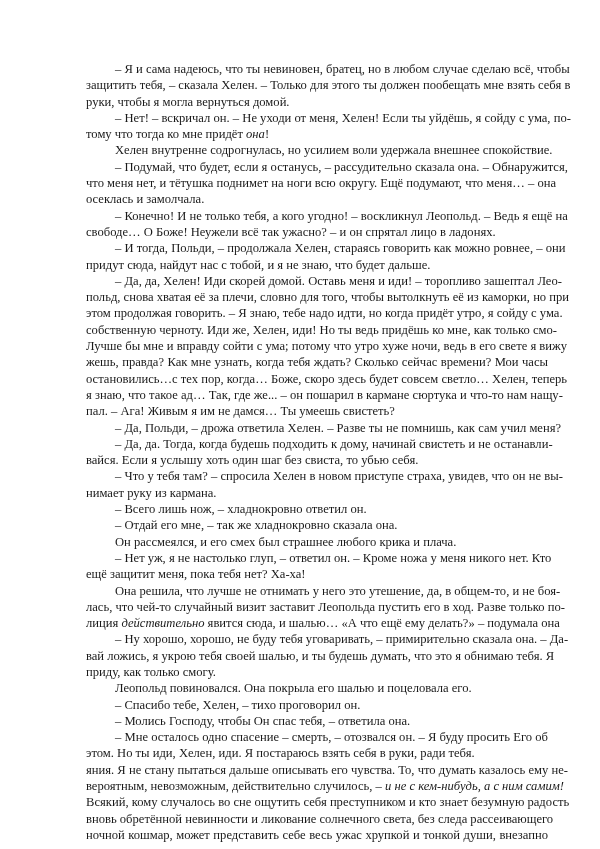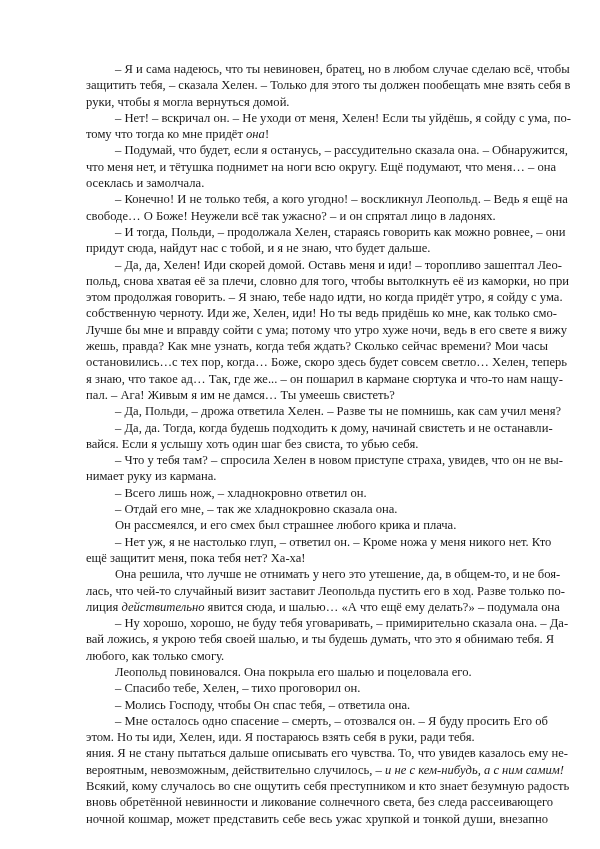--- a/index.html
+++ b/index.html
@@ -42,20 +42,21 @@
   </style>
 </head>
 <body>
 
 <div class="page" id="page">
     <div class="line indent"><span>– Я и сама надеюсь, что ты невиновен, братец, но в любом случае сделаю всё, чтобы</span></div>
     <div class="line"><span>защитить тебя, – сказала Хелен. – Только для этого ты должен пообещать мне взять себя в</span></div>
     <div class="line last"><span>руки, чтобы я могла вернуться домой.</span></div>
     <div class="line indent"><span>– Нет! – вскричал он. – Не уходи от меня, Хелен! Если ты уйдёшь, я сойду с ума, по-</span></div>
     <div class="line last"><span>тому что тогда ко мне придёт </span><span class="it">она</span><span>!</span></div>
+    <div class="line indent last"><span>Хелен внутренне содрогнулась, но усилием воли удержала внешнее спокойствие.</span></div>
     <div class="line indent"><span>– Подумай, что будет, если я останусь, – рассудительно сказала она. – Обнаружится,</span></div>
     <div class="line"><span>что меня нет, и тётушка поднимет на ноги всю округу. Ещё подумают, что меня… – она</span></div>
     <div class="line last"><span>осеклась и замолчала.</span></div>
     <div class="line indent"><span>– Конечно! И не только тебя, а кого угодно! – воскликнул Леопольд. – Ведь я ещё на</span></div>
     <div class="line last"><span>свободе… О Боже! Неужели всё так ужасно? – и он спрятал лицо в ладонях.</span></div>
     <div class="line indent"><span>– И тогда, Польди, – продолжала Хелен, стараясь говорить как можно ровнее, – они</span></div>
     <div class="line last"><span>придут сюда, найдут нас с тобой, и я не знаю, что будет дальше.</span></div>
     <div class="line indent"><span>– Да, да, Хелен! Иди скорей домой. Оставь меня и иди! – торопливо зашептал Лео-</span></div>
     <div class="line"><span>польд, снова хватая её за плечи, словно для того, чтобы вытолкнуть её из каморки, но при</span></div>
     <div class="line"><span>этом продолжая говорить. – Я знаю, тебе надо идти, но когда придёт утро, я сойду с ума.</span></div>
@@ -73,24 +74,24 @@
     <div class="line indent last"><span>– Всего лишь нож, – хладнокровно ответил он.</span></div>
     <div class="line indent last"><span>– Отдай его мне, – так же хладнокровно сказала она.</span></div>
     <div class="line indent last"><span>Он рассмеялся, и его смех был страшнее любого крика и плача.</span></div>
     <div class="line indent"><span>– Нет уж, я не настолько глуп, – ответил он. – Кроме ножа у меня никого нет. Кто</span></div>
     <div class="line last"><span>ещё защитит меня, пока тебя нет? Ха-ха!</span></div>
     <div class="line indent"><span>Она решила, что лучше не отнимать у него это утешение, да, в общем-то, и не боя-</span></div>
     <div class="line"><span>лась, что чей-то случайный визит заставит Леопольда пустить его в ход. Разве только по-</span></div>
     <div class="line last"><span>лиция </span><span class="it">действительно</span><span> явится сюда, и шалью… «А что ещё ему делать?» – подумала она</span></div>
     <div class="line indent"><span>– Ну хорошо, хорошо, не буду тебя уговаривать, – примирительно сказала она. – Да-</span></div>
     <div class="line"><span>вай ложись, я укрою тебя своей шалью, и ты будешь думать, что это я обнимаю тебя. Я</span></div>
-    <div class="line last"><span>любого, как только смогу.</span></div>
+    <div class="line last"><span>приду, как только смогу.</span></div>
     <div class="line indent last"><span>Леопольд повиновался. Она покрыла его шалью и поцеловала его.</span></div>
     <div class="line indent last"><span>– Спасибо тебе, Хелен, – тихо проговорил он.</span></div>
     <div class="line indent last"><span>– Молись Господу, чтобы Он спас тебя, – ответила она.</span></div>
     <div class="line indent"><span>– Мне осталось одно спасение – смерть, – отозвался он. – Я буду просить Его об</span></div>
     <div class="line last"><span>этом. Но ты иди, Хелен, иди. Я постараюсь взять себя в руки, ради тебя.</span></div>
-    <div class="line"><span>яния. Я не стану пытаться дальше описывать его чувства. То, что увидев казалось ему не-</span></div>
+    <div class="line"><span>яния. Я не стану пытаться дальше описывать его чувства. То, что думать казалось ему не-</span></div>
     <div class="line"><span>вероятным, невозможным, действительно случилось, </span><span class="it">– и не с кем-нибудь, а с ним самим!</span></div>
     <div class="line"><span>Всякий, кому случалось во сне ощутить себя преступником и кто знает безумную радость</span></div>
     <div class="line"><span>вновь обретённой невинности и ликование солнечного света, без следа рассеивающего</span></div>
     <div class="line"><span>ночной кошмар, может представить себе весь ужас хрупкой и тонкой души, внезапно</span></div>
   </div>
 
 </body></html>

